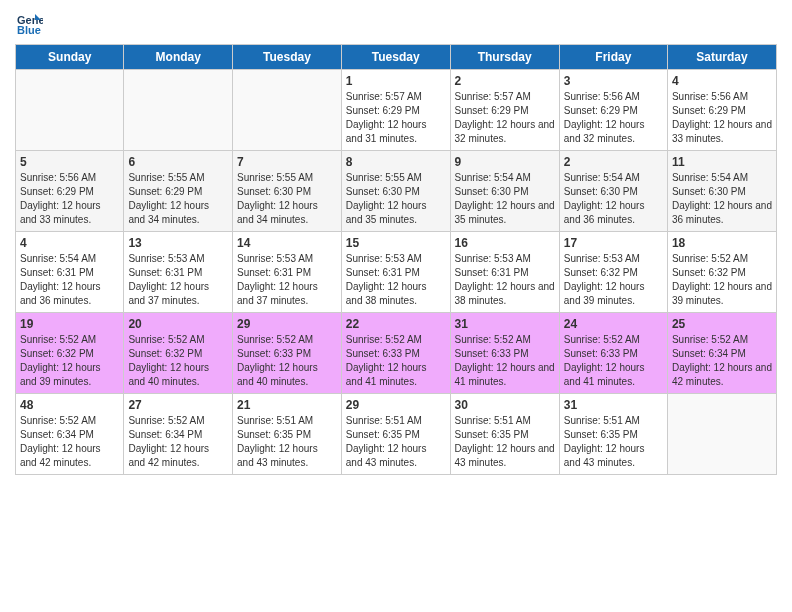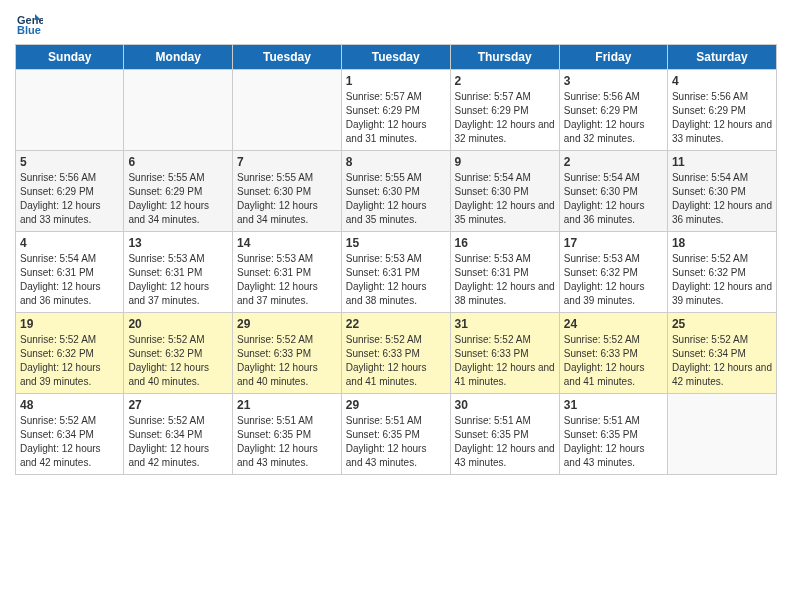--- a/index.html
+++ b/index.html
@@ -163,21 +163,21 @@
 Sunset: 6:32 PM
 Daylight: 12 hours and 39 minutes.</div>
           </td>
           <td>
             <div class="day-num">18</div>
             <div class="day-info" style="white-space: pre-line;">Sunrise: 5:52 AM
 Sunset: 6:32 PM
 Daylight: 12 hours and 39 minutes.</div>
           </td>
         </tr>
-        <tr style="background: #fef9c3;">
+        <tr style="background: #f0abfc;">
           <td>
             <div class="day-num">19</div>
             <div class="day-info" style="white-space: pre-line;">Sunrise: 5:52 AM
 Sunset: 6:32 PM
 Daylight: 12 hours and 39 minutes.</div>
           </td>
           <td>
             <div class="day-num">20</div>
             <div class="day-info" style="white-space: pre-line;">Sunrise: 5:52 AM
 Sunset: 6:32 PM

